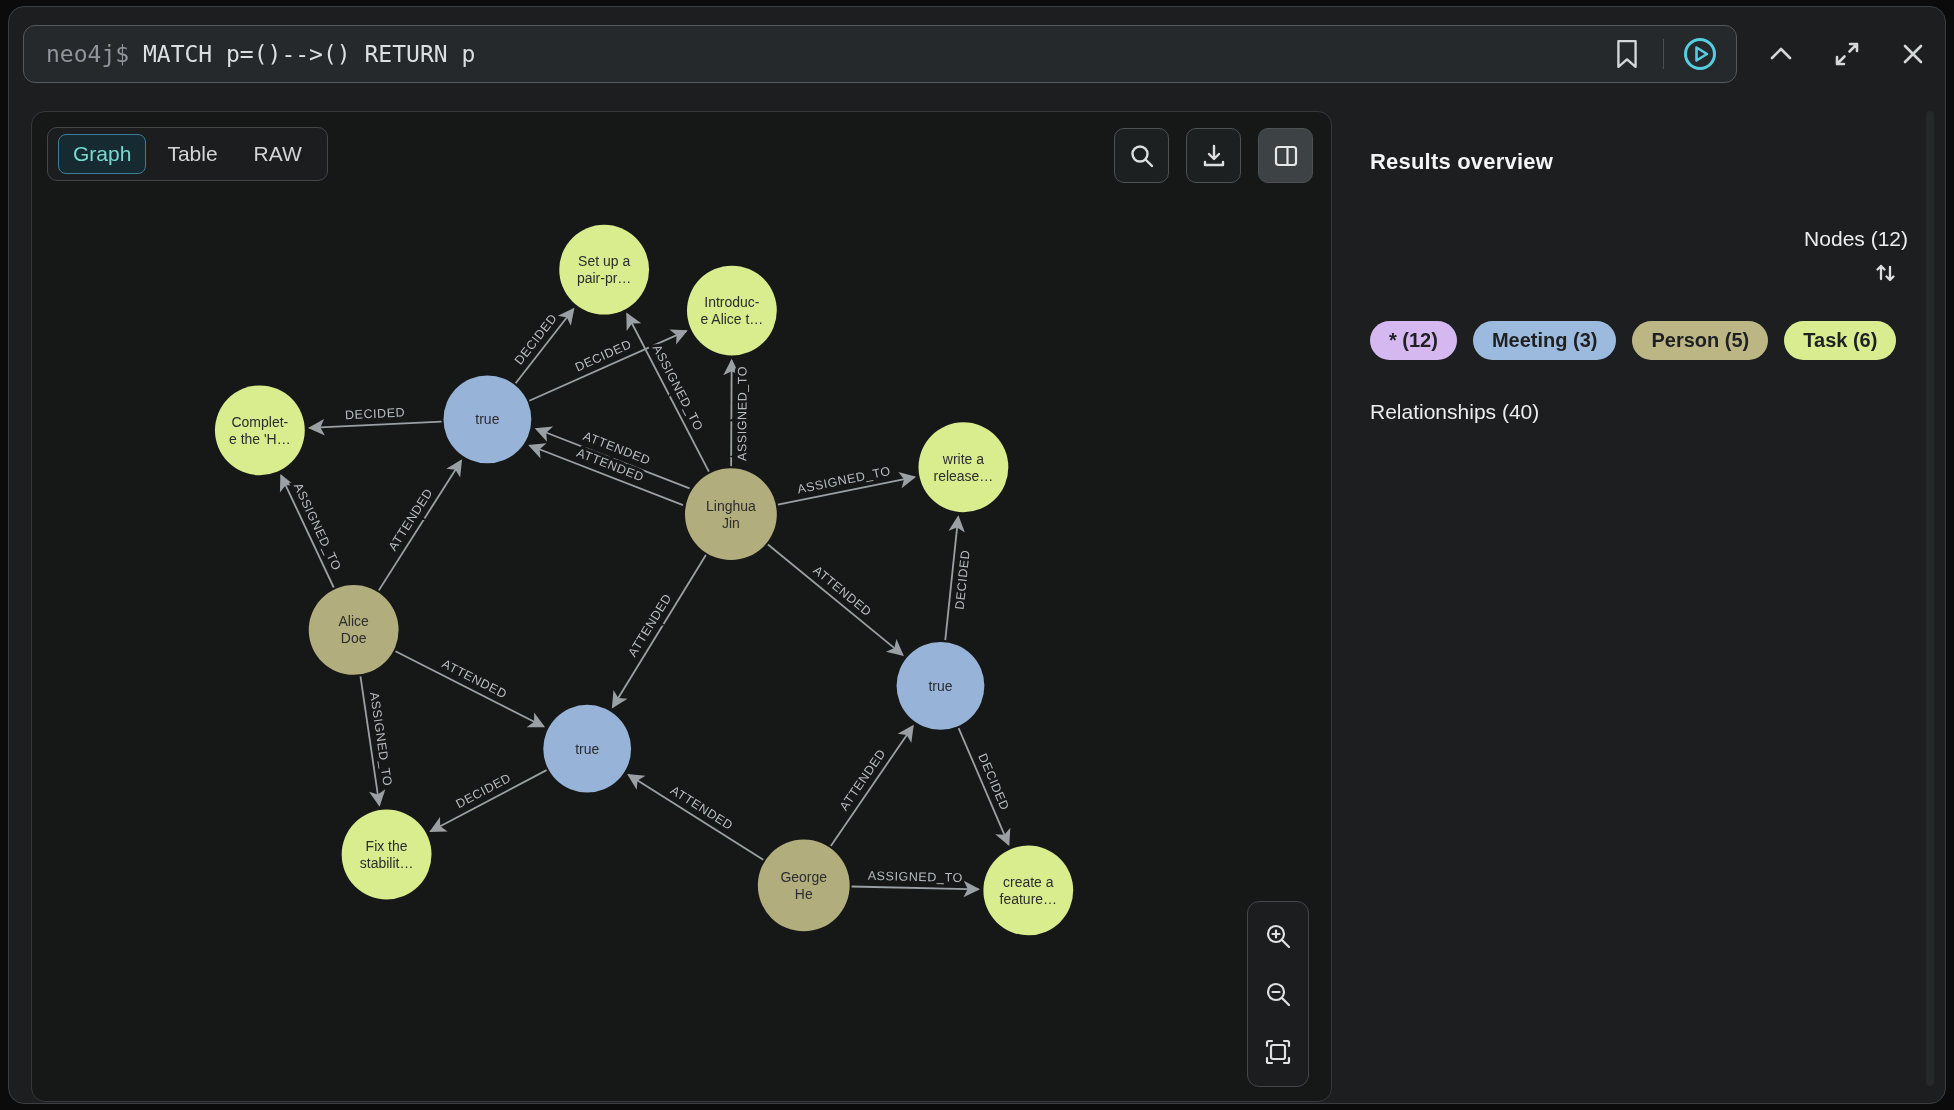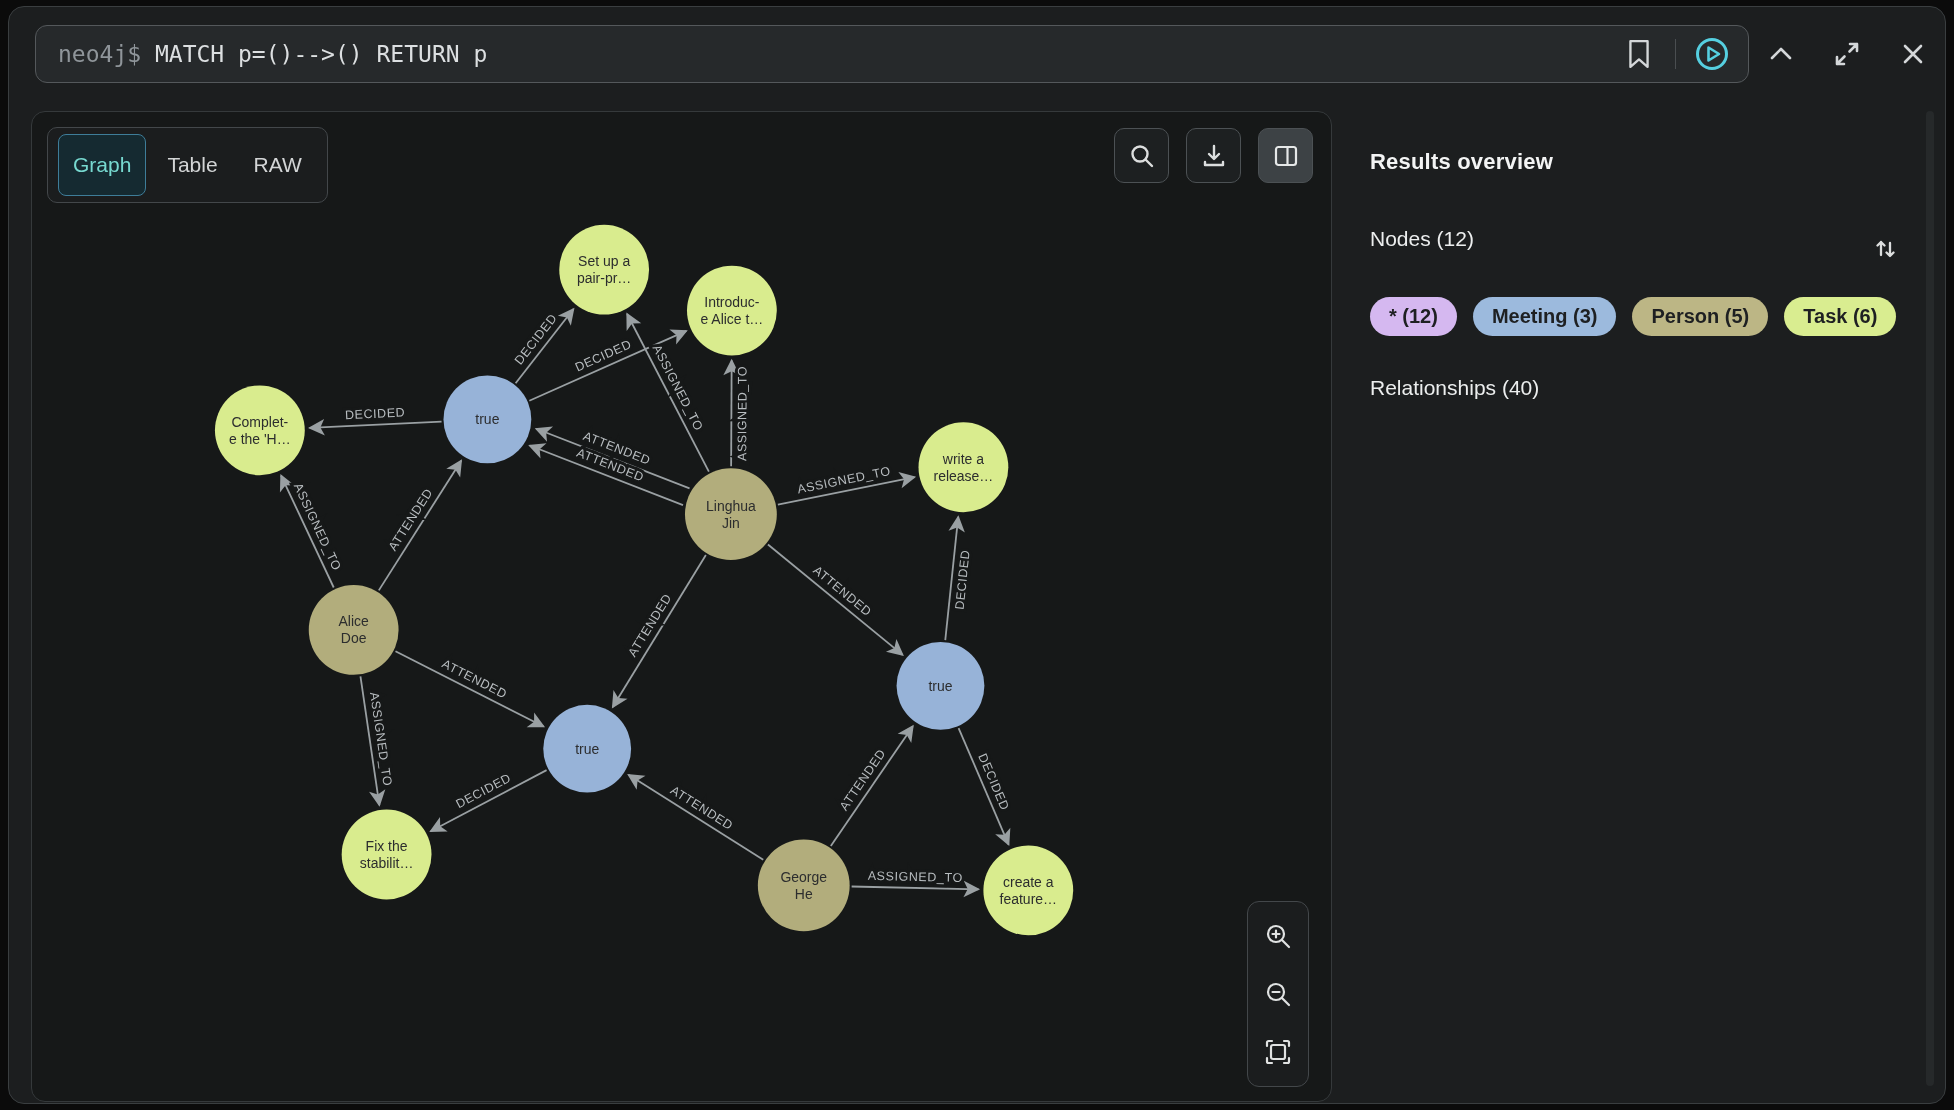--- a/index.html
+++ b/index.html
@@ -6,21 +6,21 @@
   html,body { background:#0b0b0b; font-family:"Liberation Sans", sans-serif; }
   .stage { position:relative; width:1954px; height:1110px; overflow:hidden; }
 
   .window {
     position:absolute; left:8px; top:6px; width:1938px; height:1098px;
     background:#1c1e1f; border:1px solid #3a3e40; border-radius:16px;
   }
 
   
   .query-bar {
-    position:absolute; left:26px; top:18px; width:1714px; height:58px;
+    position:absolute; left:14px; top:18px; width:1714px; height:58px;
     border:1px solid #54585b; border-radius:12px; background:#26292b;
     display:flex; align-items:center; padding:0 14px 0 22px;
   }
   .query-text { font-family:"DejaVu Sans Mono", monospace; font-size:23px; white-space:pre; }
   .query-prompt { color:#8f959a; }
   .query-value { color:#dcdfe1; }
   .qb-right { margin-left:auto; display:flex; align-items:center; gap:14px; }
   .icon-btn { width:44px; height:44px; display:flex; align-items:center; justify-content:center;
     border-radius:8px; cursor:pointer; background:transparent; border:none; }
   .qb-divider { width:1px; height:30px; background:#4a4e51; }
@@ -30,41 +30,41 @@
   .canvas-panel {
     position:absolute; left:22px; top:104px; width:1301px; height:991px;
     background:#161818; border:1px solid #35393b; border-radius:14px; overflow:hidden;
   }
   #graph-svg { position:absolute; inset:0; width:100%; height:100%; }
 
   .tab-group {
     position:absolute; left:15px; top:15px; display:flex; align-items:center; gap:6px;
     background:#1b1d1e; border:1px solid #43474a; border-radius:10px; padding:6px 10px;
   }
-  .tab { font-size:21px; color:#d3d5d6; padding:18px 14px; border-radius:8px;
+  .tab { font-size:21px; color:#d3d5d6; padding:7px 14px; border-radius:8px;
     border:1px solid transparent; cursor:pointer; background:transparent; font-family:inherit; }
   .tab.active { color:#77d9d0; border-color:#3e7d99; background:#152a31; }
 
   .canvas-tools { position:absolute; right:18px; top:16px; display:flex; gap:17px; }
   .tool-btn { width:55px; height:55px; border-radius:10px; border:1px solid #4c5154;
     background:#1d2021; display:flex; align-items:center; justify-content:center; cursor:pointer; }
   .tool-btn.active { background:#3d4245; }
 
   .zoom-controls {
     position:absolute; right:22px; bottom:14px; width:62px;
     background:#1b1d1e; border:1px solid #43474a; border-radius:12px;
     display:flex; flex-direction:column; align-items:center; padding:10px 0; gap:10px;
   }
   .zoom-btn { width:44px; height:48px; display:flex; align-items:center; justify-content:center;
     background:transparent; border:none; cursor:pointer; }
 
   
   .results-panel { position:absolute; left:1335px; top:104px; width:590px; height:991px; padding:38px 26px 0 26px; }
   .panel-title { color:#f3f4f4; font-size:22px; font-weight:700; letter-spacing:.2px; }
-  .section-row { display:flex; align-items:flex-start; justify-content:space-between; margin-top:52px; }
+  .section-row { display:flex; align-items:flex-end; justify-content:space-between; margin-top:52px;flex-direction:column; }
   .section-heading { color:#eceeee; font-size:21px; font-weight:400; }
   .badge-wrap { display:flex; flex-wrap:wrap; gap:14px 16px; margin-top:26px; }
   .node-badge { border-radius:22px; padding:8px 19px; font-size:20px; font-weight:700; color:#1e2022; }
   .rel-heading { margin-top:40px; }
   .rel-badge {
     background:#e5e6e7; color:#202224; font-size:20px; font-weight:700;
     padding:8px 26px; clip-path:polygon(15px 0, calc(100% - 15px) 0, 100% 50%, calc(100% - 15px) 100%, 15px 100%, 0 50%);
   }
   .scrollbar { position:absolute; right:11px; top:104px; width:8px; height:975px;
     background:#26292a; border-radius:4px; }

